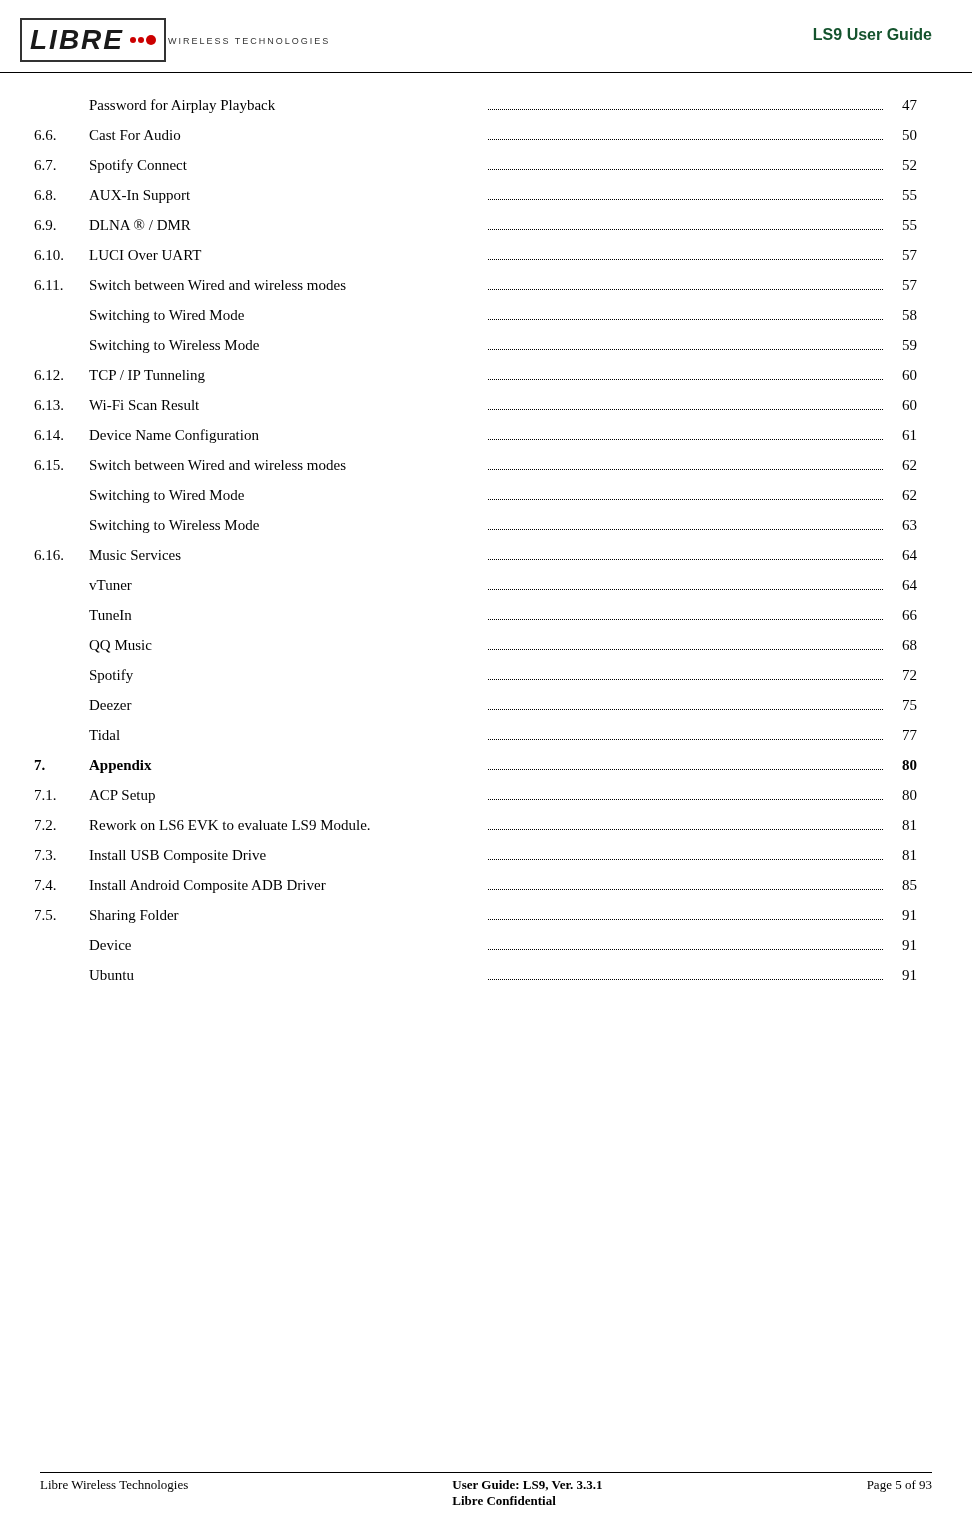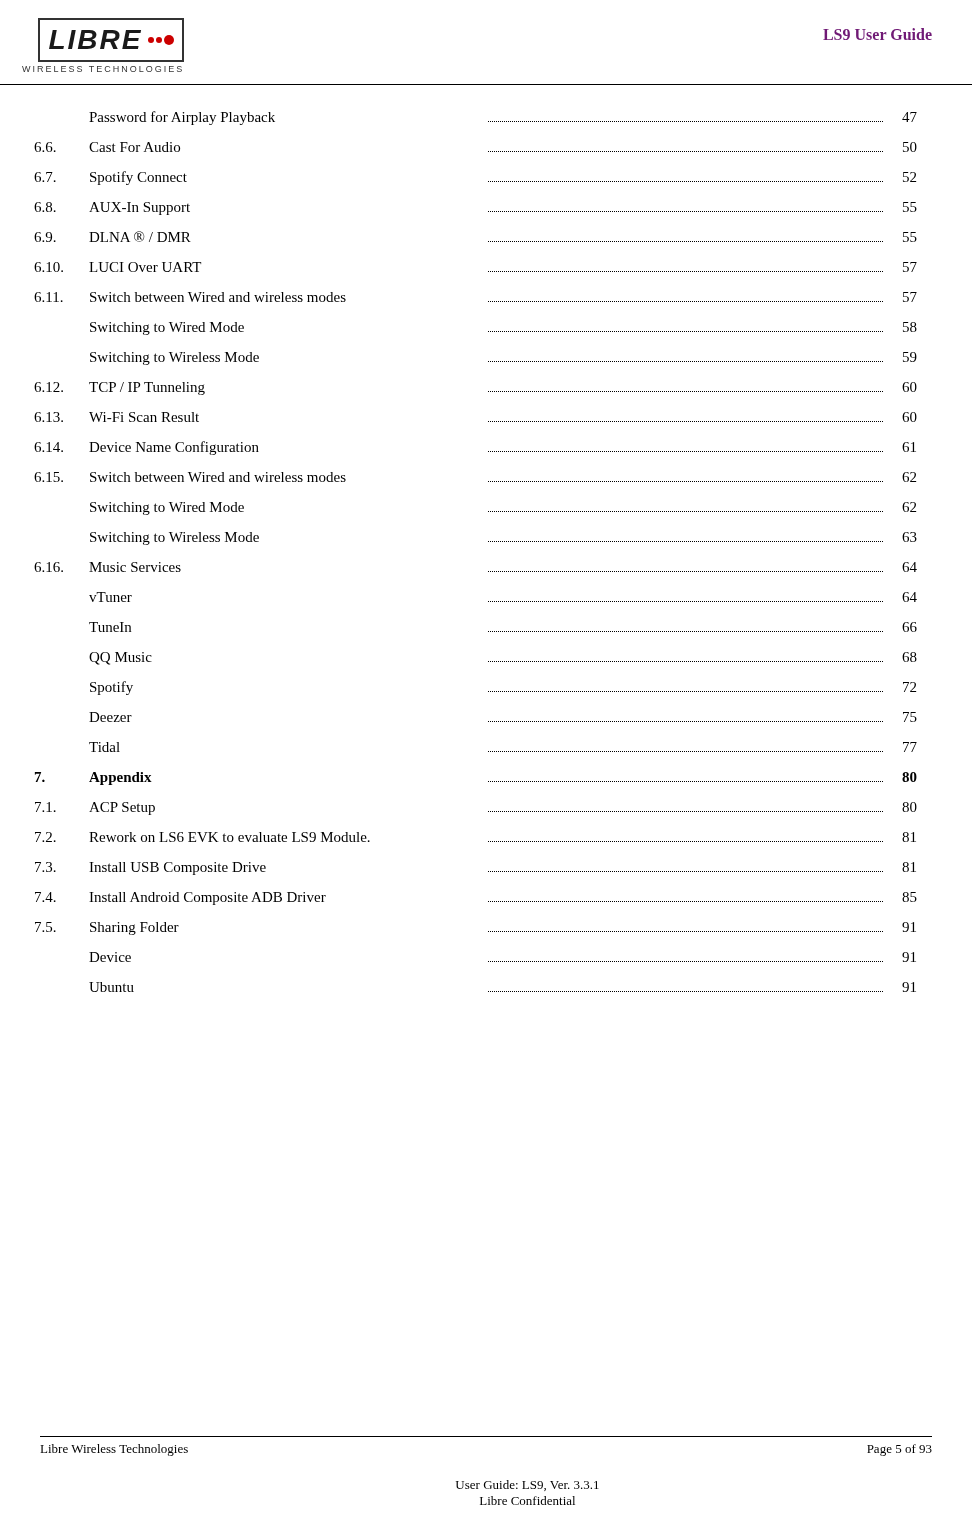--- a/index.html
+++ b/index.html
@@ -30,22 +30,21 @@
       display: flex;
       justify-content: space-between;
       align-items: flex-start;
       padding: 18px 40px 10px 20px;
       border-bottom: 1px solid #000;
       margin-bottom: 10px;
     }
 
     .logo-area {
       display: flex;
-      flex-direction: column;
-      align-items: flex-end;
+      align-items: center;
     }
 
     .logo-box {
       display: flex;
       align-items: center;
       border: 2.5px solid #333;
       padding: 4px 8px;
     }
 
     .logo-text-libre {
@@ -81,22 +80,22 @@
       letter-spacing: 2px;
       color: #333;
       font-family: Arial, sans-serif;
       margin-top: 2px;
       padding-left: 2px;
     }
 
     .header-title {
       font-size: 16px;
       font-weight: bold;
-      color: #701a75;
-      font-family: Liberation Serif, serif;
+      color: #14532d;
+      font-family: Liberation Sans, sans-serif;
       align-self: flex-start;
       padding-top: 8px;
     }
 
     
     .content {
       padding: 10px 55px 20px 34px;
     }
 
     .toc-entry {
@@ -155,25 +154,23 @@
     .footer-line {
       display: flex;
       justify-content: space-between;
       width: 100%;
       padding: 0 40px;
       font-size: 13px;
       font-family: 'Times New Roman', Times, serif;
     }
 
     .footer-center {
-      text-align: center;
       font-size: 13px;
-      font-weight: normal;
-      font-family: 'Times New Roman', Times, serif;
-      margin-top: 36px;
+      font-weight: bold;
+      font-family: 'Times New Roman', Times, serif;
     }
 
     .footer-top-border {
       width: calc(100% - 80px);
       border-top: 1px solid #000;
       margin-bottom: 4px;
     }
   </style>
 </head>
 <body>

